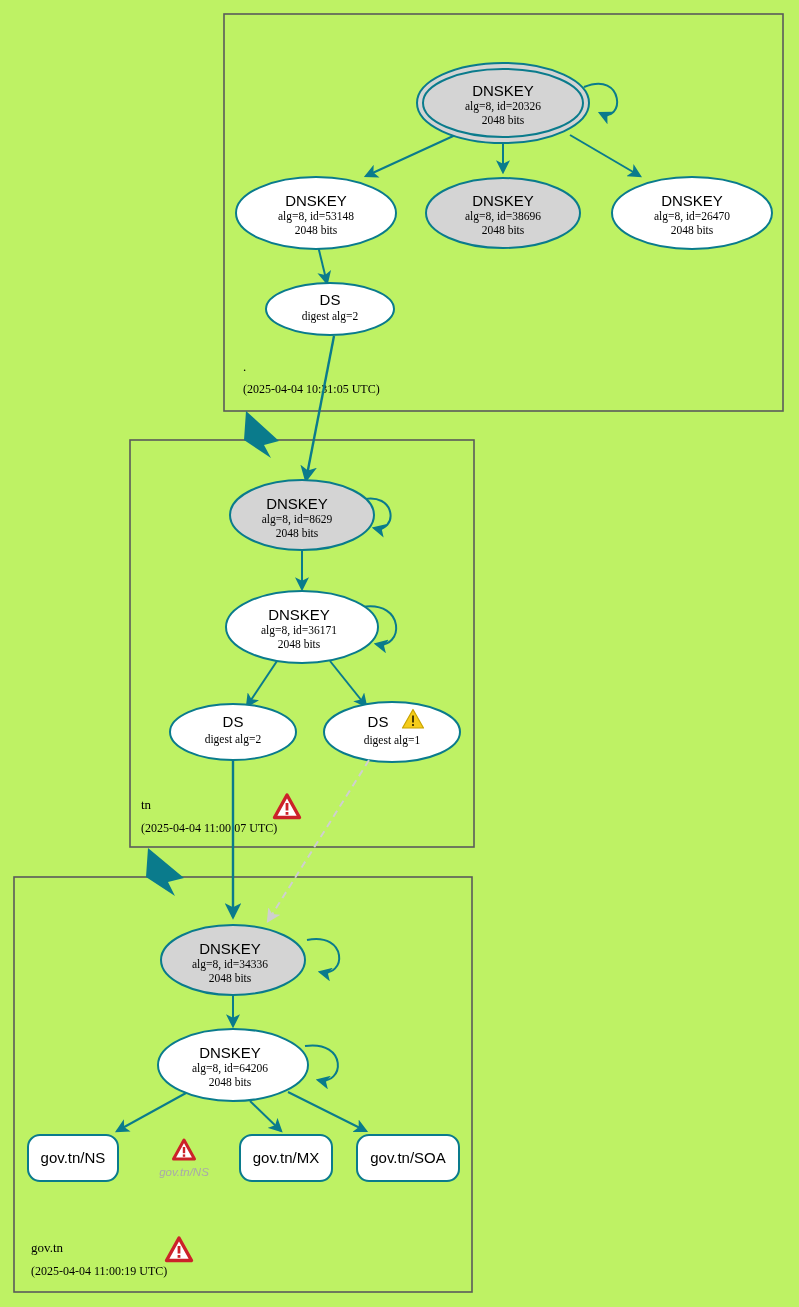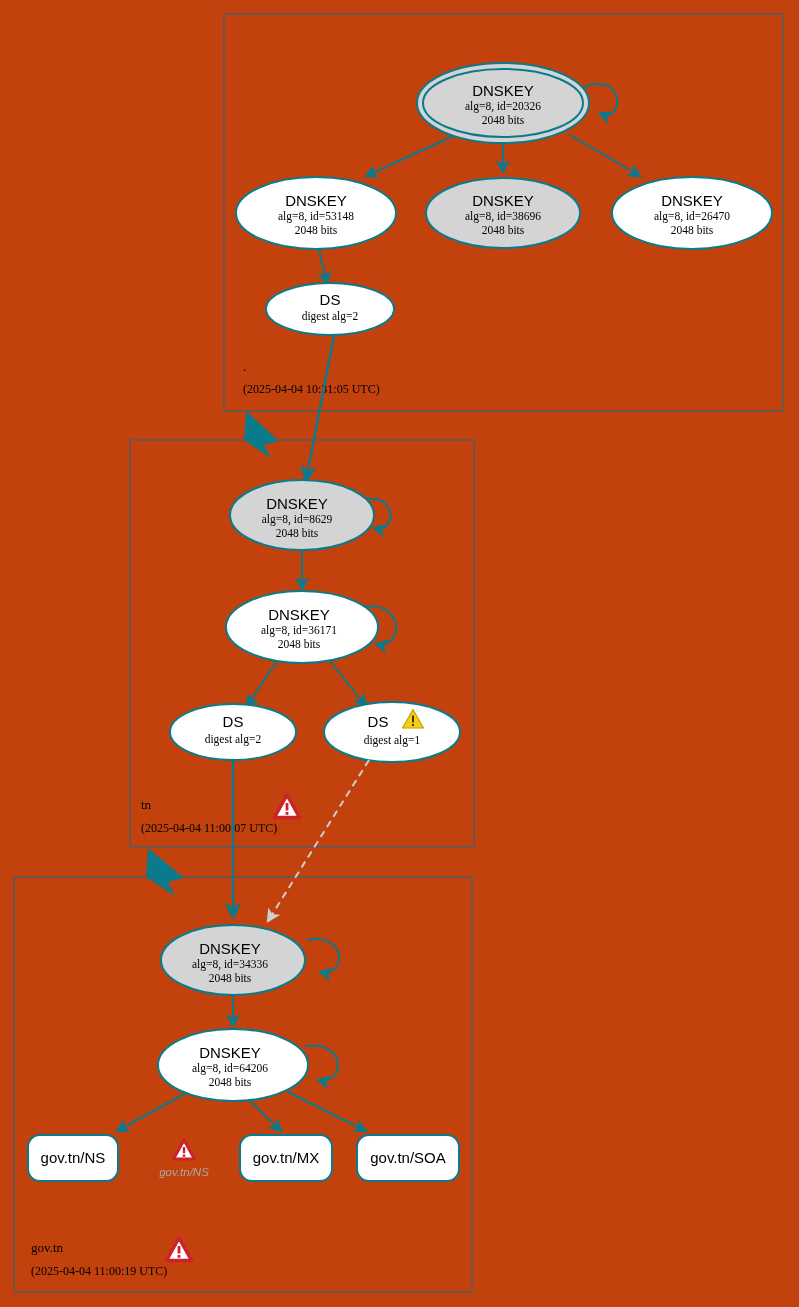--- a/index.html
+++ b/index.html
@@ -8,21 +8,21 @@
     background: #ffffff;
   }
   body {
     font-family: "Liberation Sans", sans-serif;
   }
   #canvas-wrap {
     position: relative;
     width: 799px;
     height: 1307px;
     overflow: hidden;
-    background: #c2410c;
+    background: #bef264;
   }
   svg.diagram {
     display: block;
     width: 799px;
     height: 1307px;
   }
   .zone-box {
     fill: none;
     stroke: #5a5a5a;
     stroke-width: 1.6;

